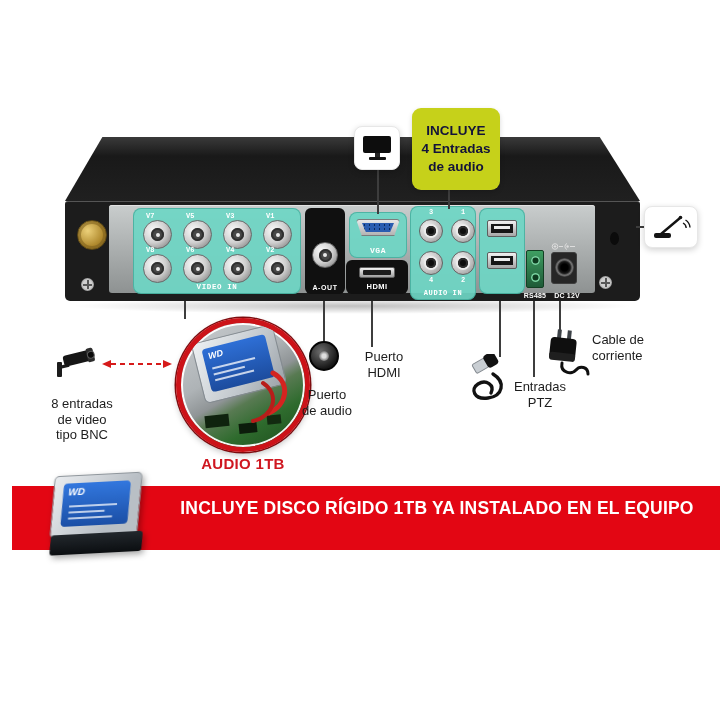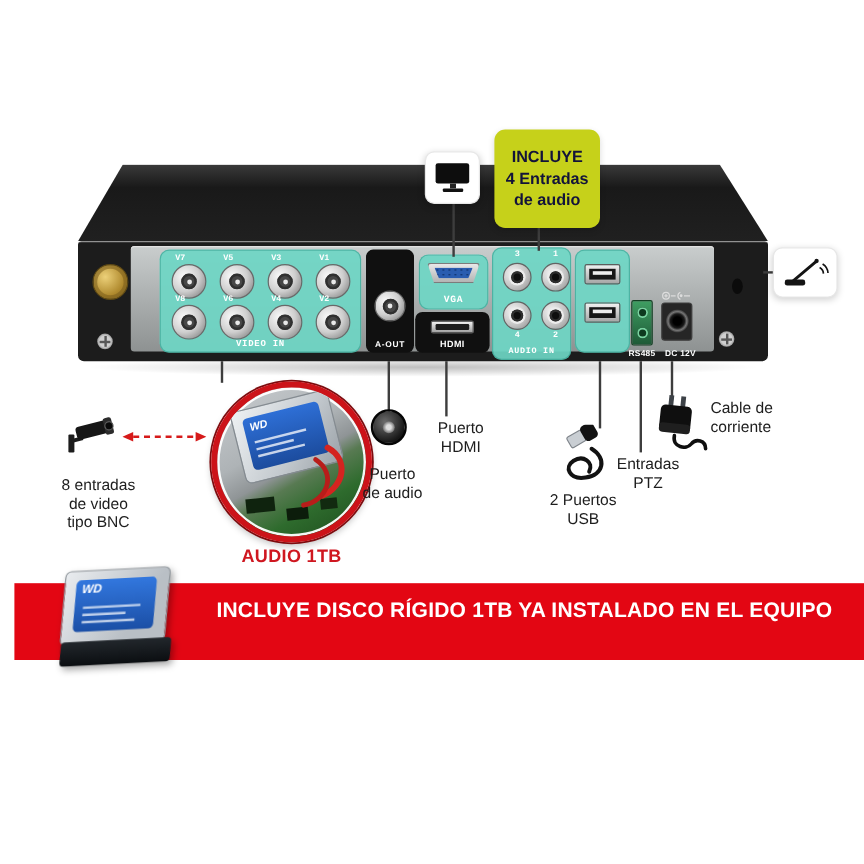--- a/index.html
+++ b/index.html
@@ -321,24 +321,20 @@
     <div>HDMI</div>
   </div>
 
   <svg class="abs" style="left:462px; top:354px;" width="50" height="52" viewBox="0 0 50 52">
     <g transform="rotate(-30 22 12)">
       <rect x="12" y="5" width="14" height="10" rx="1.5" fill="#c9ced3" stroke="#80868c" stroke-width="1"></rect>
       <rect x="25" y="3" width="12" height="14" rx="3.5" fill="#121212"></rect>
     </g>
     <path d="M31 20 C44 28 41 42 26 44 C12 46 8 35 16 30 C24 25 33 31 29 39" fill="none" stroke="#121212" stroke-width="3.4" stroke-linecap="round"></path>
   </svg>
-  <div class="callout-label" style="left:450px; top:409px; width:72px;">
-    <div>2 Puertos</div>
-    <div>USB</div>
-  </div>
 
   <div class="callout-label" style="left:505px; top:379px; width:70px;">
     <div>Entradas</div>
     <div>PTZ</div>
   </div>
 
   <svg class="abs" style="left:542px; top:328px;" width="54" height="50" viewBox="0 0 54 50">
     <g transform="rotate(6 22 20)">
       <rect x="14" y="2" width="4" height="9" fill="#3d4247"></rect>
       <rect x="24" y="2" width="4" height="9" fill="#3d4247"></rect>

